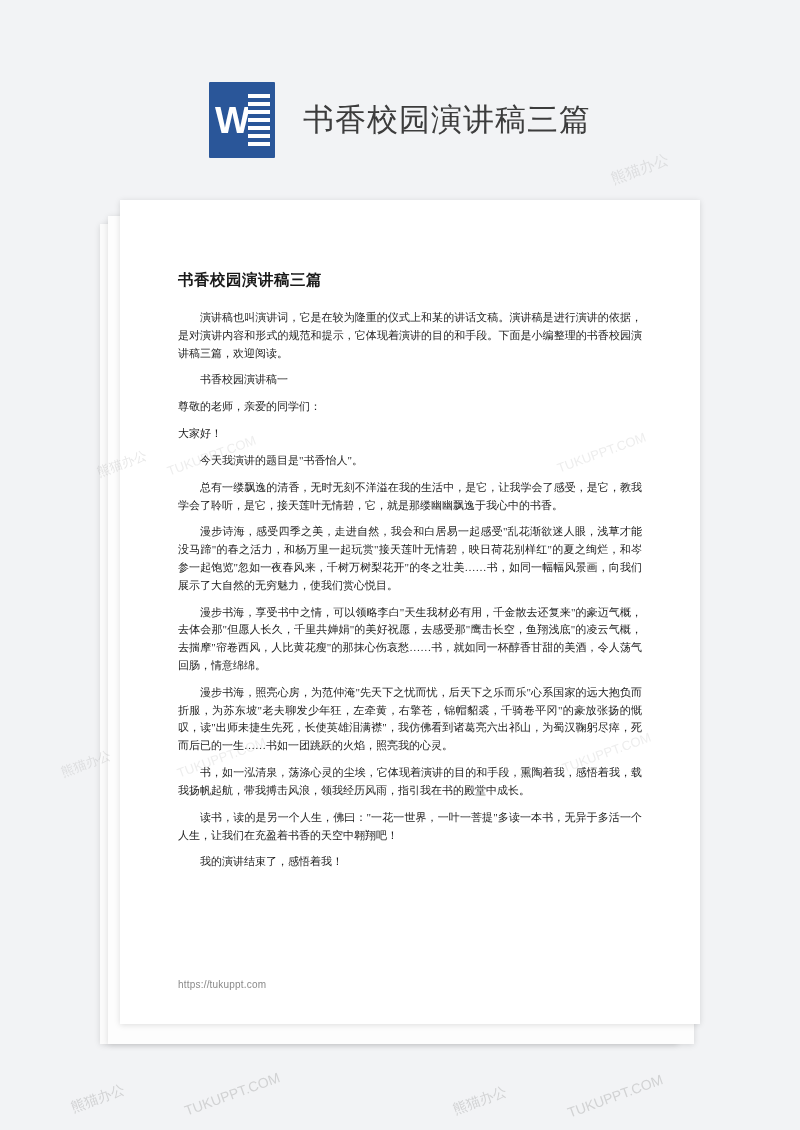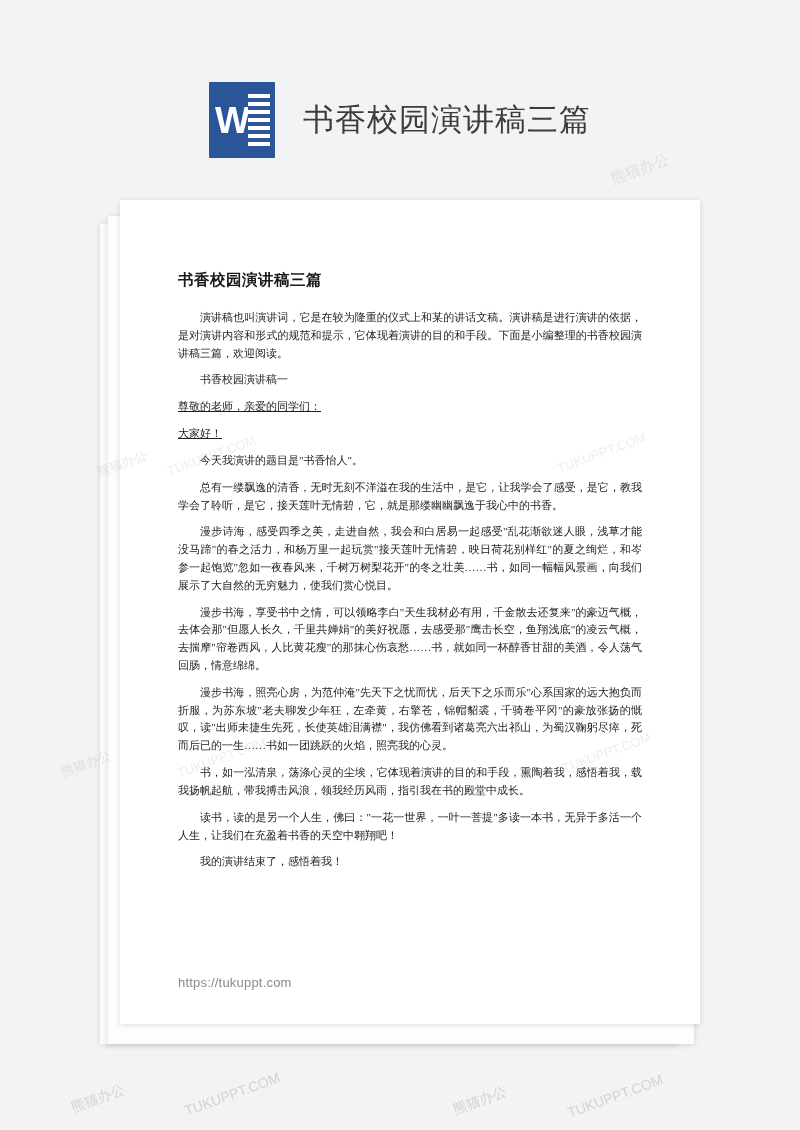--- a/index.html
+++ b/index.html
@@ -121,28 +121,27 @@
   .doc p {
     font-size: 11px;
     line-height: 1.62;
     color: #1c1c1c;
     margin: 0 0 9px 0;
     text-align: justify;
     text-indent: 2em;
   }
   .doc p.noindent {
     text-indent: 0;
-    text-decoration: underline;
   }
   .doc-url {
     position: absolute;
     left: 58px;
     bottom: 34px;
     font-family: "Liberation Sans", sans-serif;
-    font-size: 13px;
+    font-size: 10px;
     color: #8a8a8a;
     letter-spacing: 0.2px;
   }
 
   
   .wm {
     position: absolute;
     color: rgba(120,120,120,0.17);
     font-family: "Liberation Sans", sans-serif;
     font-size: 15px;

